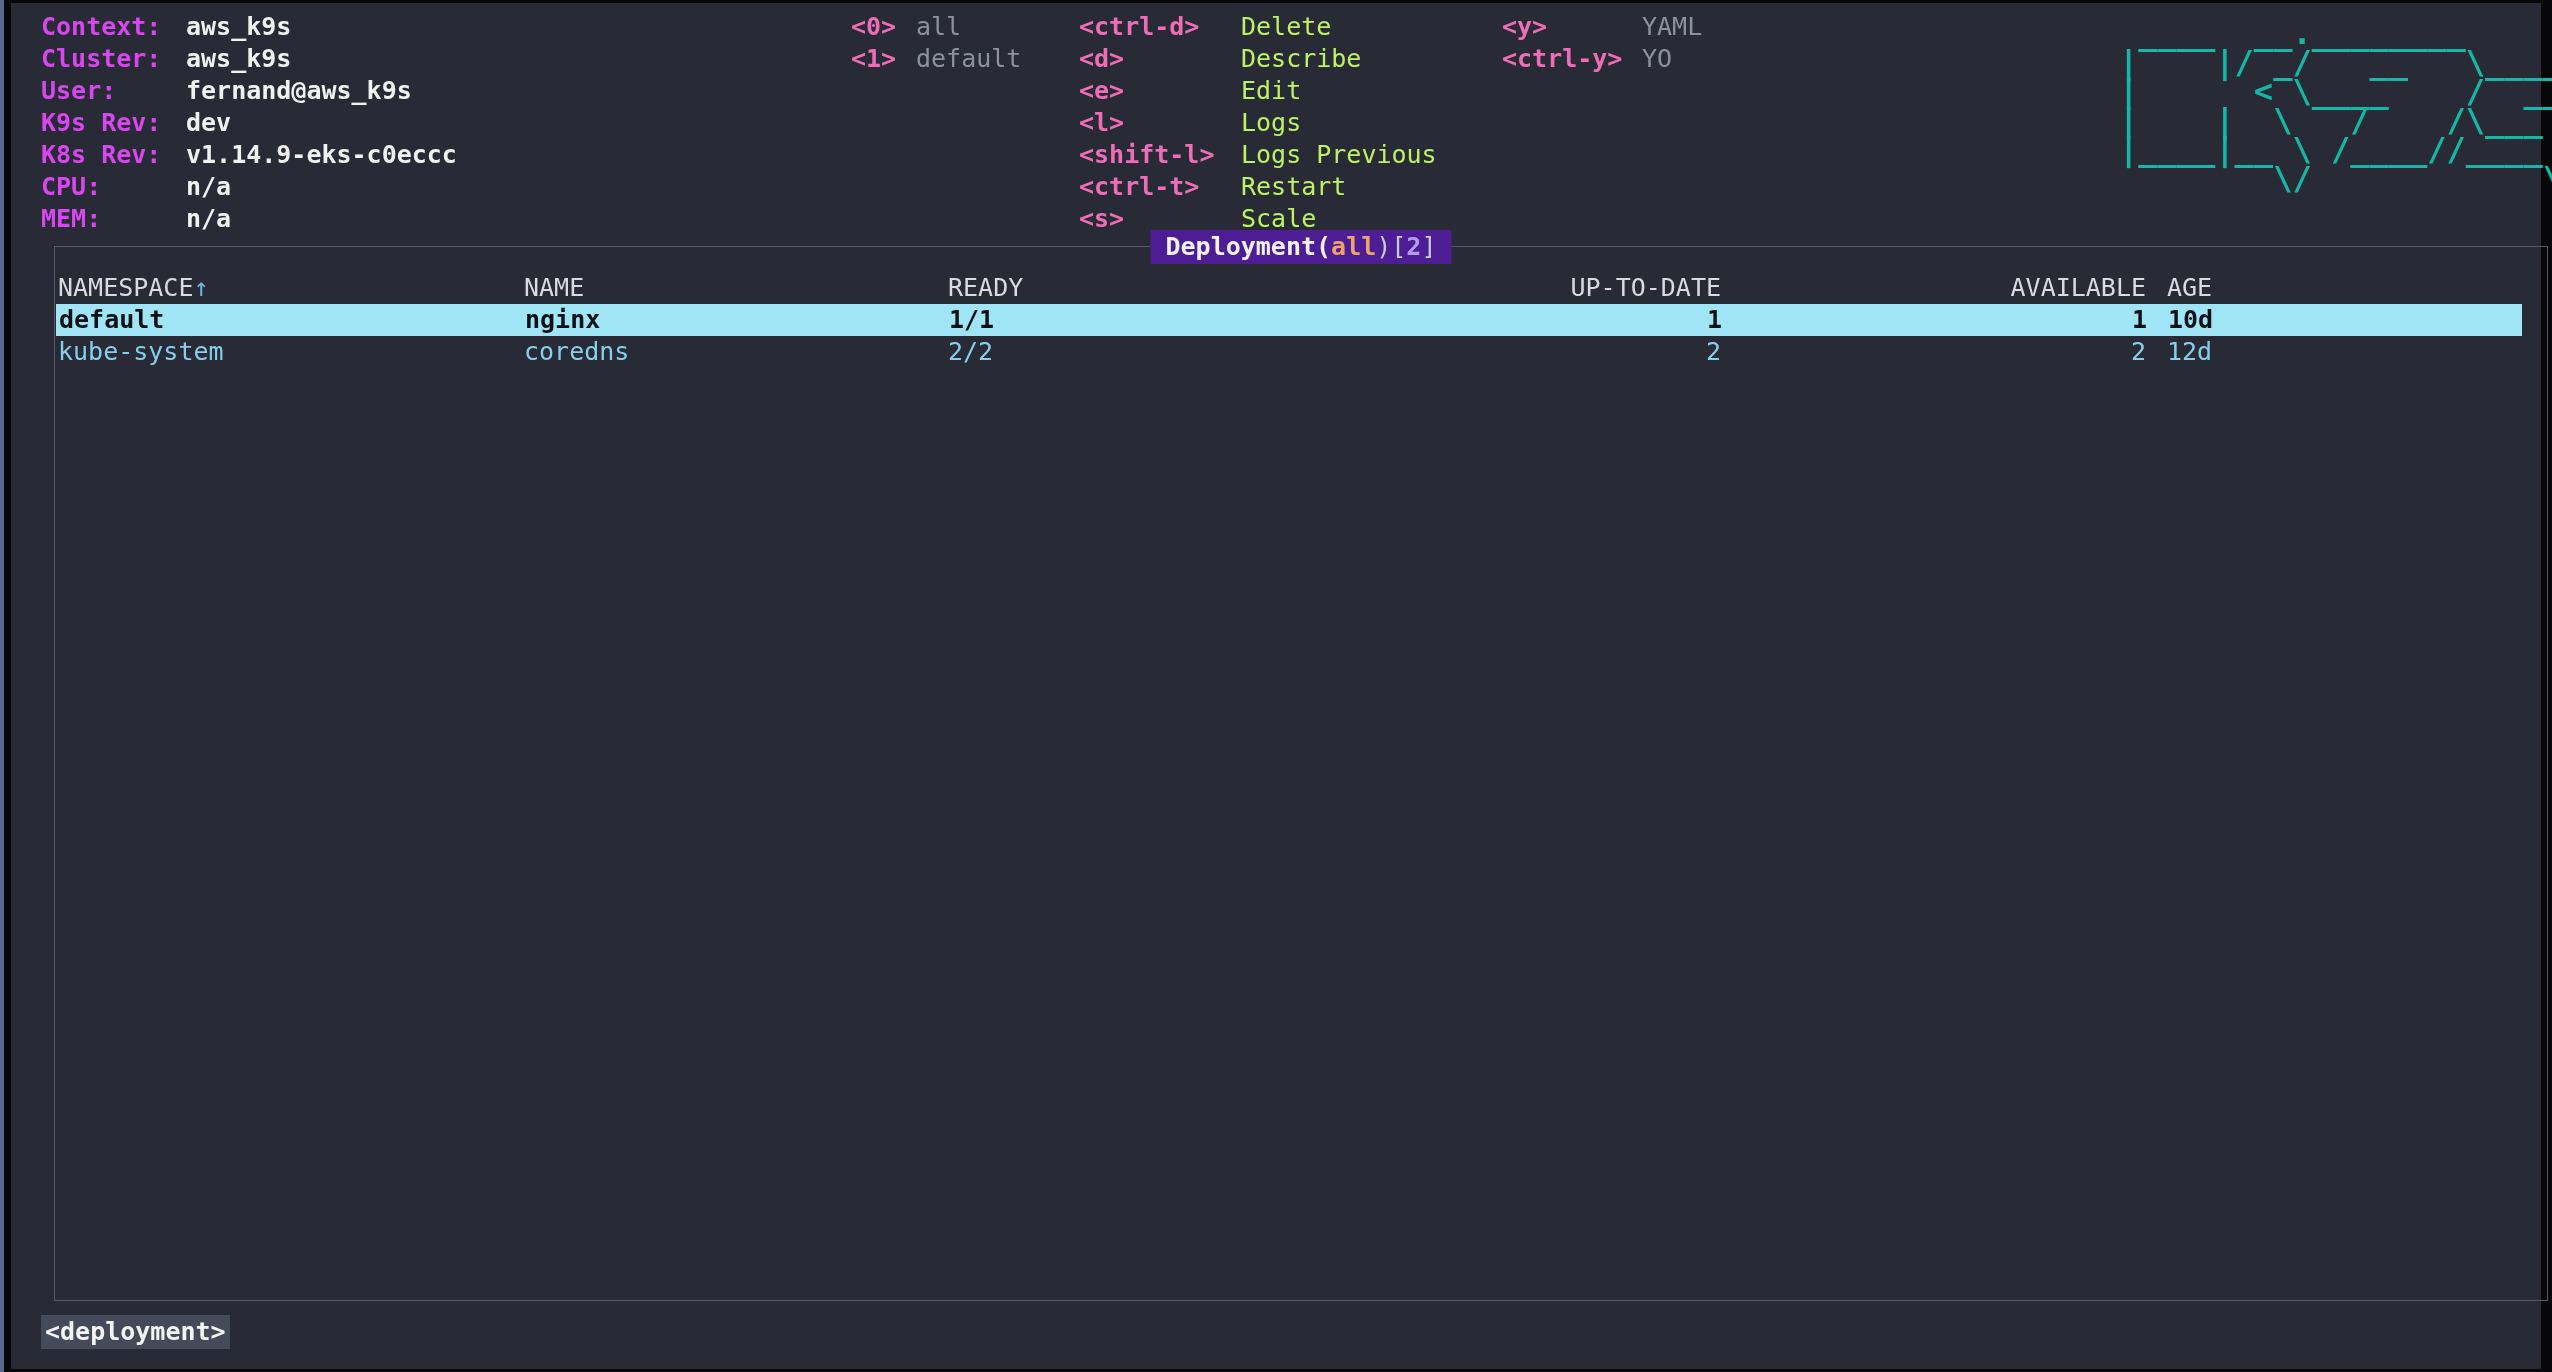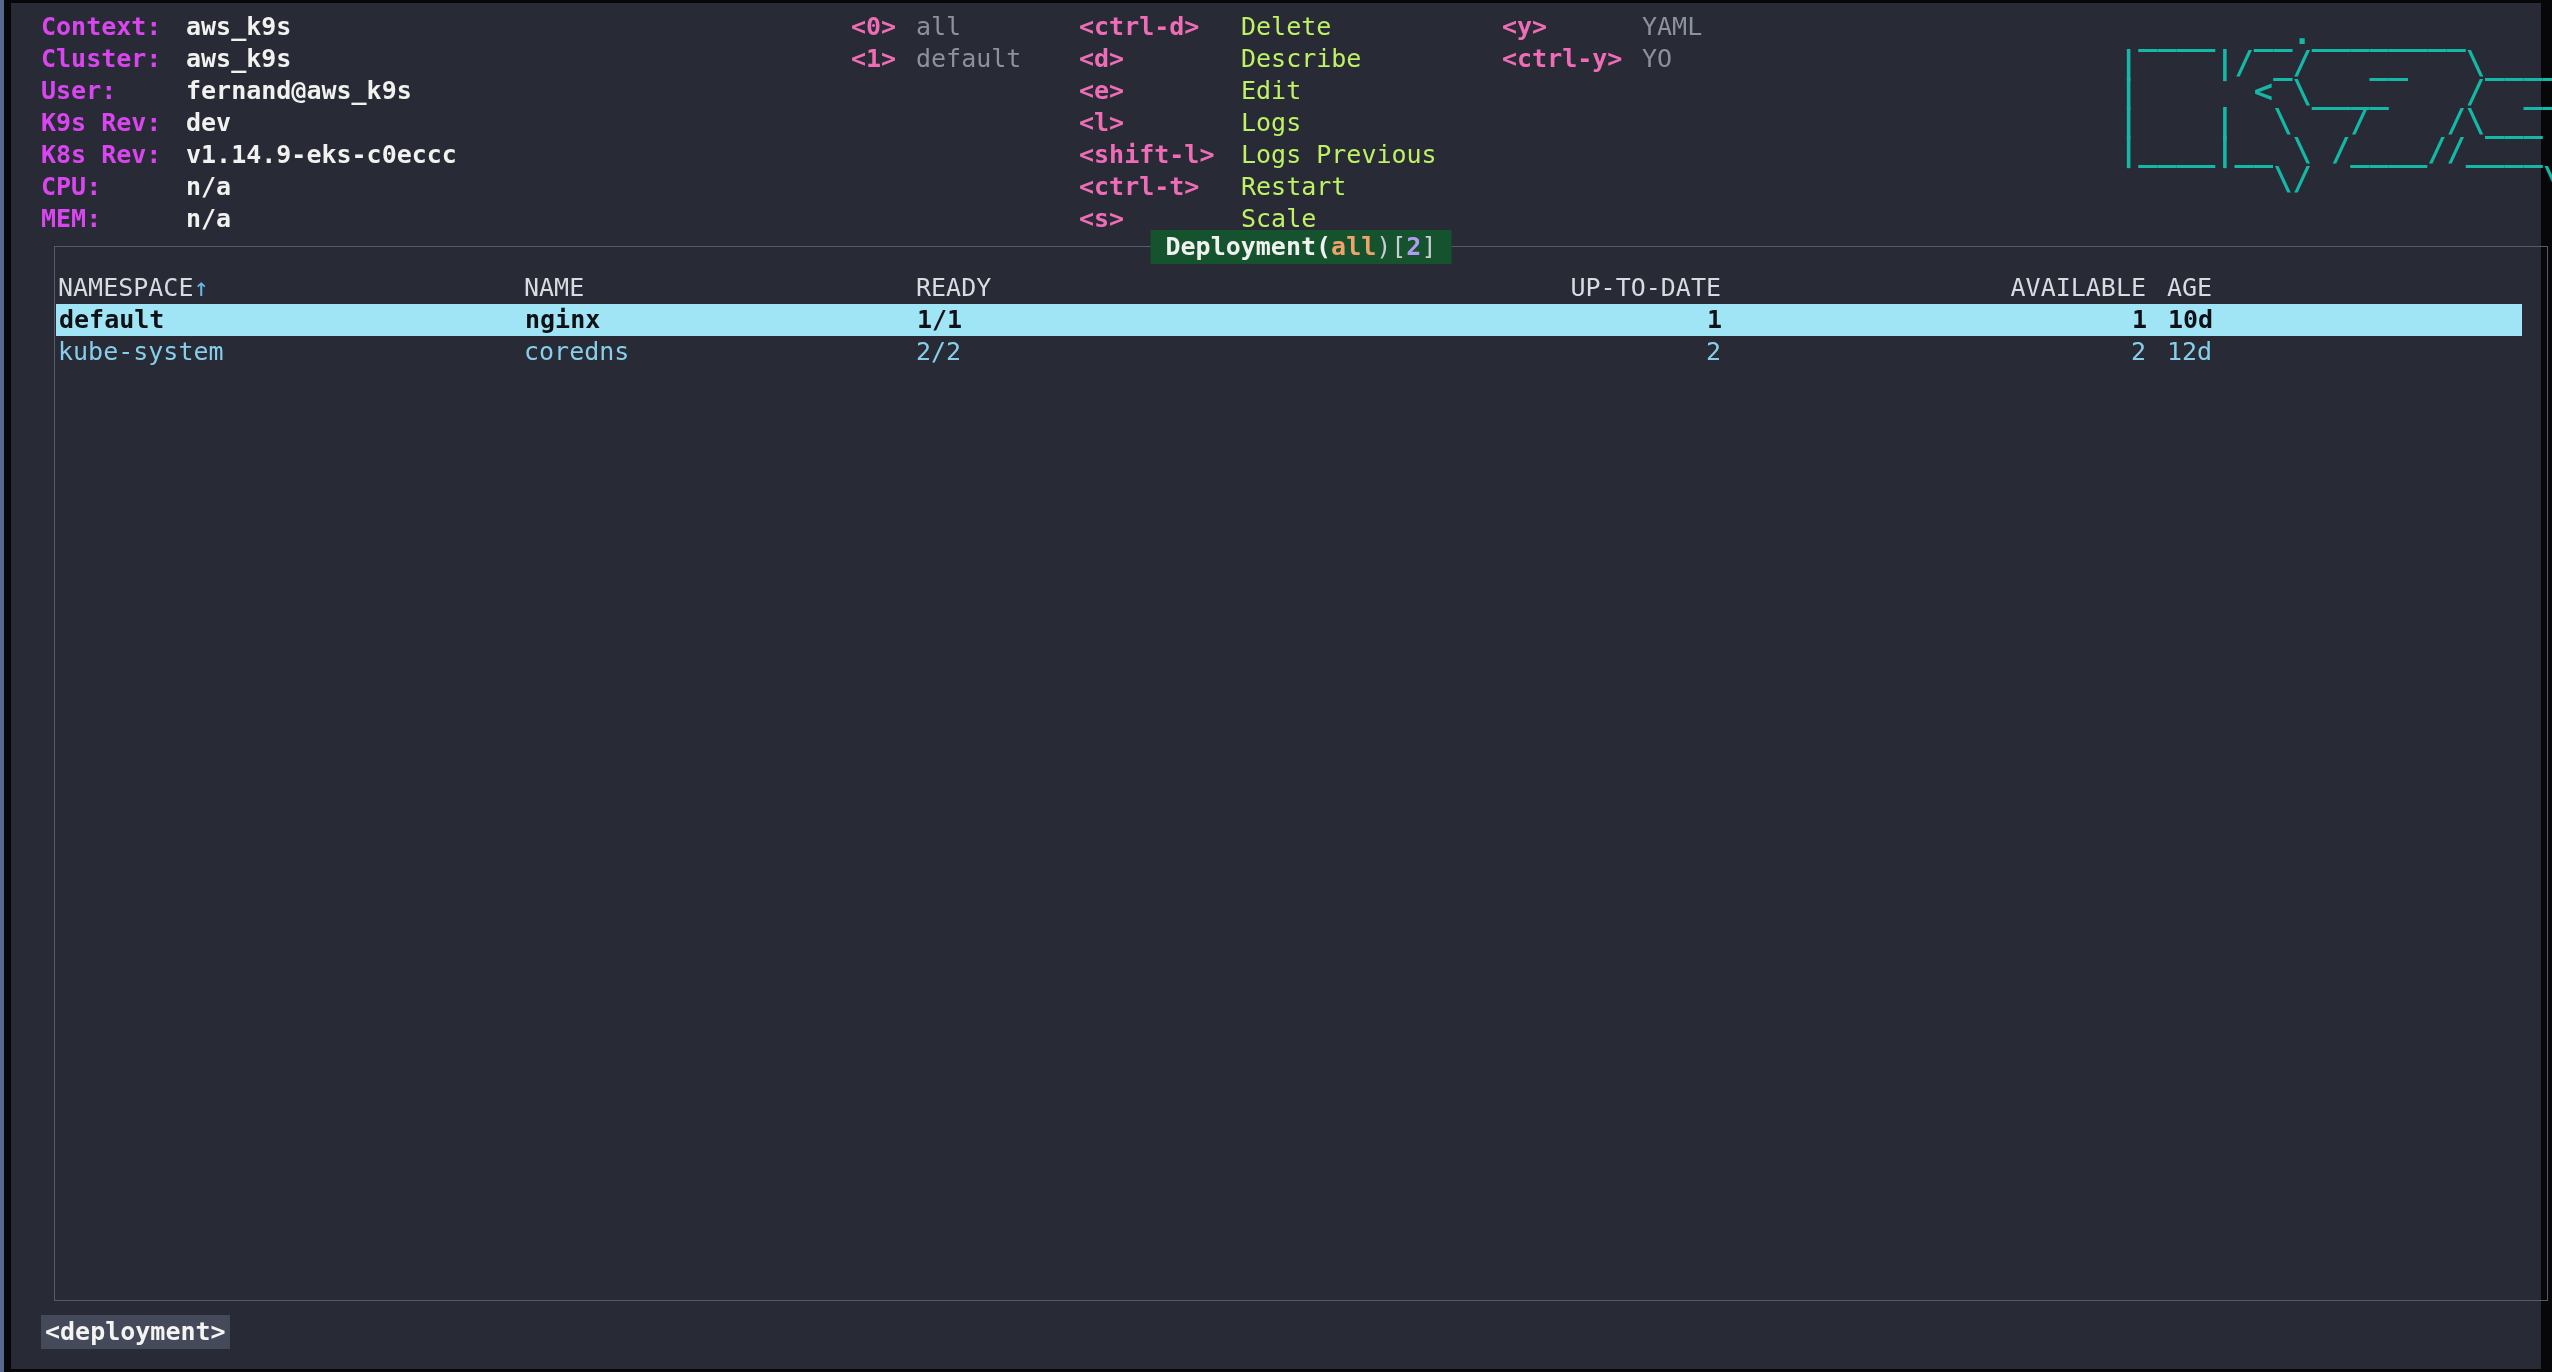--- a/index.html
+++ b/index.html
@@ -27,35 +27,35 @@
   .hk-misc .hk-row .desc { position:absolute; left:140px; color:#8d919e; }
 
   
   .logo { position:absolute; left:2108px; top:16px; color:#14b8a6; font-weight:bold;
           font-size:32px; line-height:29px; white-space:pre; }
 
   
   .table-frame { position:absolute; left:43px; top:243px; width:2494px; height:1055px;
                  border:1px solid #555b6d; }
   .chip { position:absolute; left:50%; top:-17px; transform:translateX(-50%);
-          height:34px; line-height:34px; padding:0 15px; background:#14532d;
+          height:34px; line-height:34px; padding:0 15px; background:#4c1d95;
           white-space:nowrap; font-weight:bold; }
   .chip .res   { color:#f1f1ef; }
   .chip .scope { color:#efa36a; }
   .chip .brk   { color:#c9ccd3; font-weight:normal; }
   .chip .cnt   { color:#b49bf2; }
 
   .thead, .trow { position:relative; height:32px; line-height:32px; white-space:nowrap; }
   .thead { margin-top:25px; color:#d8dbe0; }
   .thead .arrow { color:#6bb7e9; }
 
   .cell { position:absolute; }
   .c-ns    { left:3px; }
   .c-name  { left:469px; }
-  .c-ready { left:861px; }
+  .c-ready { left:893px; }
   .c-utd   { left:1200px; width:466px; text-align:right; }
   .c-avail { left:1750px; width:341px; text-align:right; }
   .c-age   { left:2112px; }
 
   .trow.selected { width:2466px; margin-left:1px; background:#a0e5f6;
                    color:#101116; font-weight:bold; }
   .trow.normal   { color:#87ceeb; }
 
   
   .crumb { position:absolute; left:30px; top:1312px; height:34px; line-height:34px;

